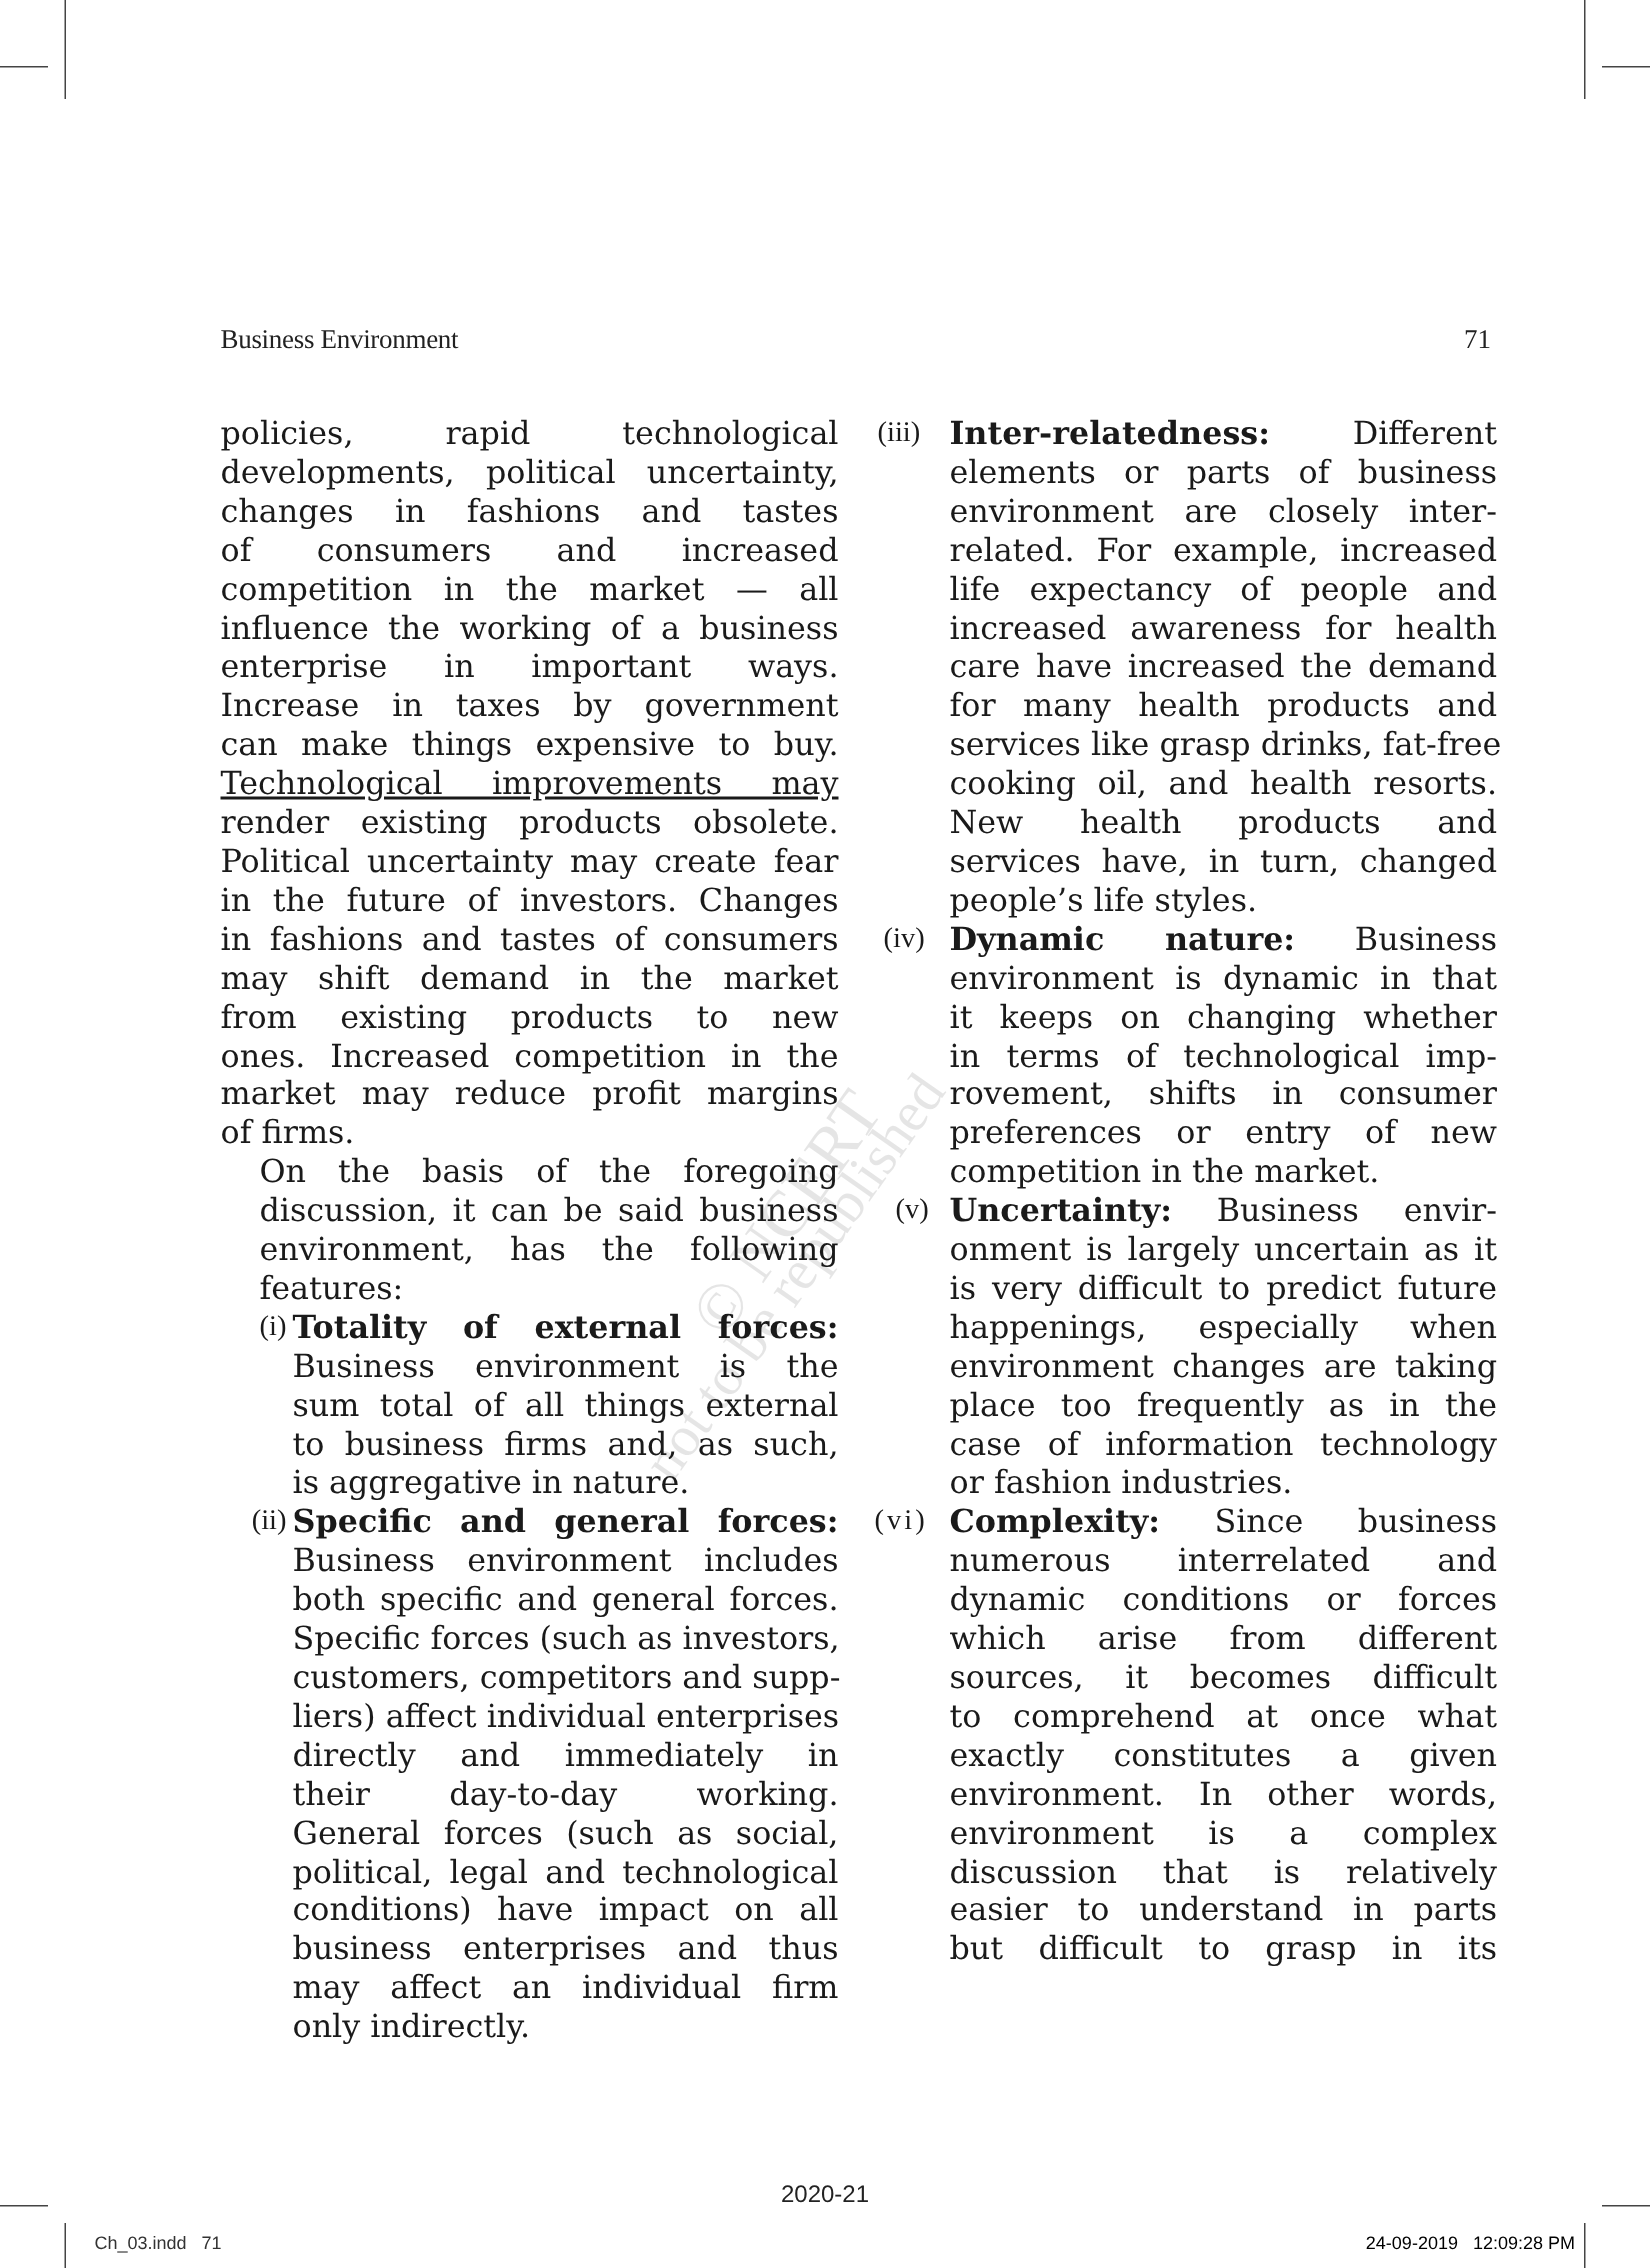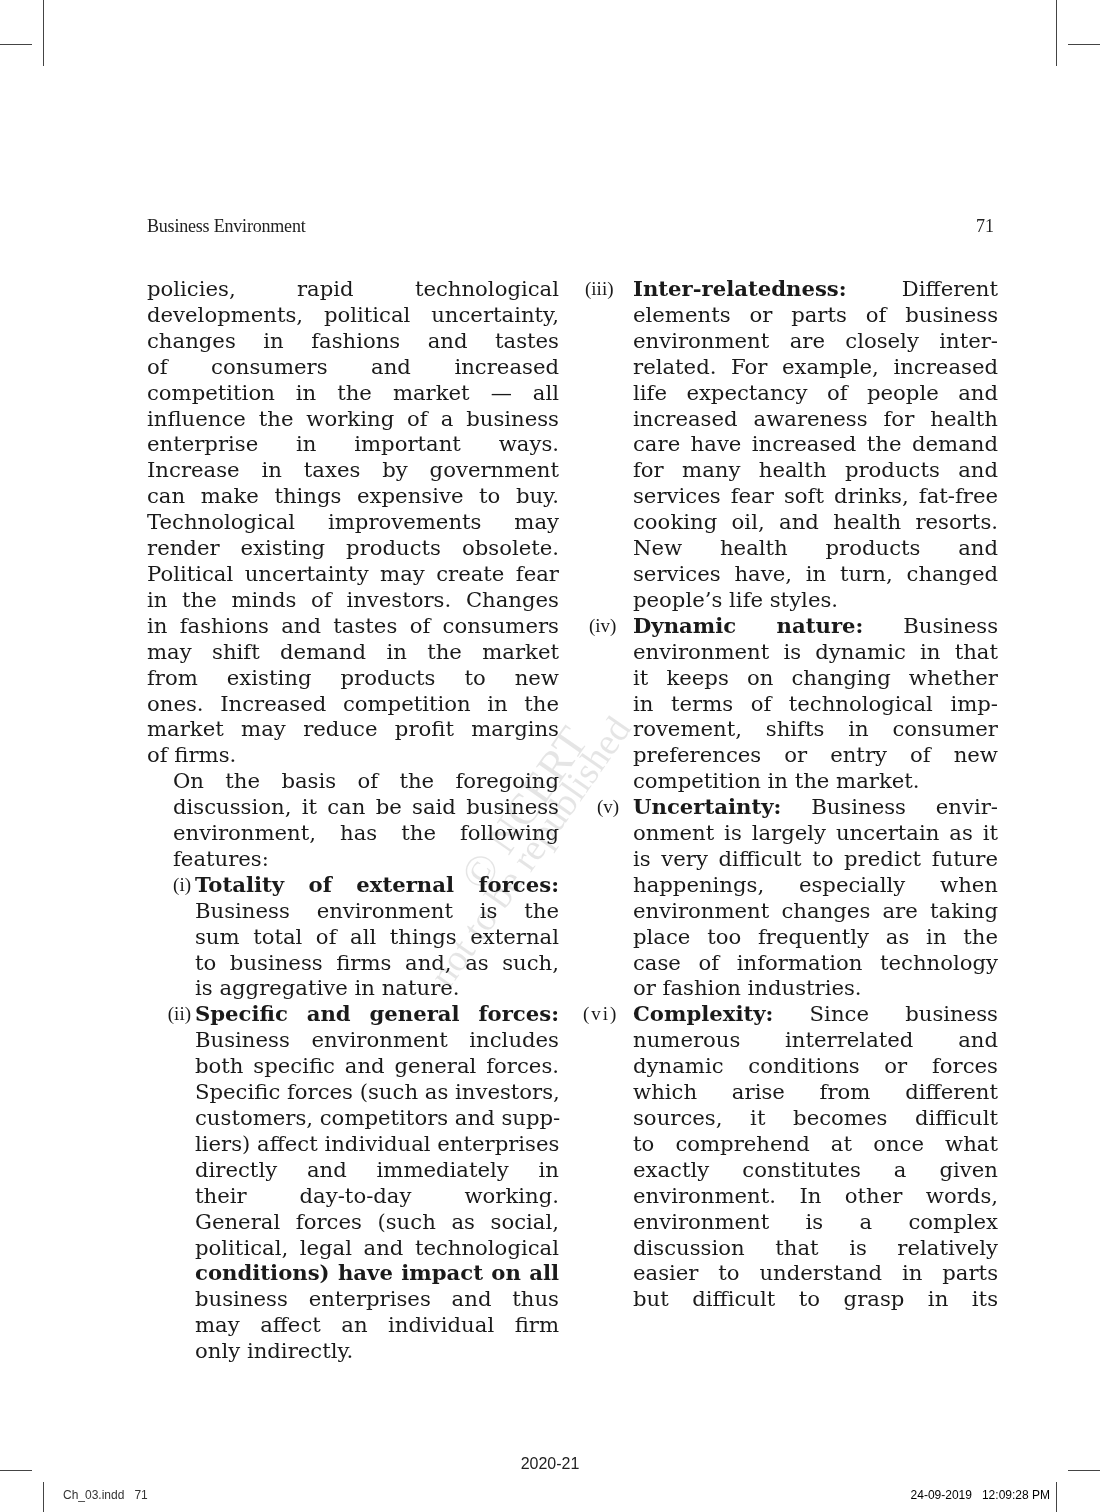--- a/index.html
+++ b/index.html
@@ -76,24 +76,24 @@
   <p class="para" id="lc-p1">
       <span class="line" style="text-align-last: justify;">policies, rapid technological</span>
       <span class="line" style="text-align-last: justify;">developments, political uncertainty,</span>
       <span class="line" style="text-align-last: justify;">changes in fashions and tastes</span>
       <span class="line" style="text-align-last: justify;">of consumers and increased</span>
       <span class="line" style="text-align-last: justify;">competition in the market — all</span>
       <span class="line" style="text-align-last: justify;">influence the working of a business</span>
       <span class="line" style="text-align-last: justify;">enterprise in important ways.</span>
       <span class="line" style="text-align-last: justify;">Increase in taxes by government</span>
       <span class="line" style="text-align-last: justify;">can make things expensive to buy.</span>
-      <span class="line" style="text-align-last: justify;">Technological improvements may</span>
+      <span class="line" style="text-align-last: justify; text-decoration: underline;">Technological improvements may</span>
       <span class="line" style="text-align-last: justify;">render existing products obsolete.</span>
       <span class="line" style="text-align-last: justify;">Political uncertainty may create fear</span>
-      <span class="line" style="text-align-last: justify;">in the minds of investors. Changes</span>
+      <span class="line" style="text-align-last: justify;">in the future of investors. Changes</span>
       <span class="line" style="text-align-last: justify;">in fashions and tastes of consumers</span>
       <span class="line" style="text-align-last: justify;">may shift demand in the market</span>
       <span class="line" style="text-align-last: justify;">from existing products to new</span>
       <span class="line" style="text-align-last: justify;">ones. Increased competition in the</span>
       <span class="line" style="text-align-last: justify;">market may reduce profit margins</span>
       <span class="line last">of firms.</span>
     </p>
   <p class="para indent" id="lc-p2">
       <span class="line" style="text-align-last: justify;">On the basis of the foregoing</span>
       <span class="line" style="text-align-last: justify;">discussion, it can be said business</span>
@@ -114,41 +114,41 @@
         <span class="line" style="text-align-last: justify;"><span class="term">Specific and general forces:</span></span>
         <span class="line" style="text-align-last: justify;">Business environment includes</span>
         <span class="line" style="text-align-last: justify;">both specific and general forces.</span>
         <span class="line" style="text-align-last: justify;">Specific forces (such as investors,</span>
         <span class="line" style="text-align-last: justify;">customers, competitors and supp-</span>
         <span class="line" style="text-align-last: justify;">liers) affect individual enterprises</span>
         <span class="line" style="text-align-last: justify;">directly and immediately in</span>
         <span class="line" style="text-align-last: justify;">their day-to-day working.</span>
         <span class="line" style="text-align-last: justify;">General forces (such as social,</span>
         <span class="line" style="text-align-last: justify;">political, legal and technological</span>
-        <span class="line" style="text-align-last: justify; font-weight: bold;">conditions) have impact on all</span>
+        <span class="line" style="text-align-last: justify;">conditions) have impact on all</span>
         <span class="line" style="text-align-last: justify;">business enterprises and thus</span>
         <span class="line" style="text-align-last: justify;">may affect an individual firm</span>
         <span class="line last">only indirectly.</span>
       </div>
     </div>
 </div>
 
 <div class="col right">
   <div id="rc-items">
       <div class="item iii">
         <span class="num">(iii)</span>
         <span class="line" style="text-align-last: justify;"><span class="term">Inter-relatedness:</span> <span>Different</span></span>
         <span class="line" style="text-align-last: justify;">elements or parts of business</span>
         <span class="line" style="text-align-last: justify;">environment are closely inter-</span>
         <span class="line" style="text-align-last: justify;">related. For example, increased</span>
         <span class="line" style="text-align-last: justify;">life expectancy of people and</span>
         <span class="line" style="text-align-last: justify;">increased awareness for health</span>
         <span class="line" style="text-align-last: justify;">care have increased the demand</span>
         <span class="line" style="text-align-last: justify;">for many health products and</span>
-        <span class="line" style="text-align-last: justify;">services fear soft drinks, fat-free</span>
+        <span class="line" style="text-align-last: justify;">services like grasp drinks, fat-free</span>
         <span class="line" style="text-align-last: justify;">cooking oil, and health resorts.</span>
         <span class="line" style="text-align-last: justify;">New health products and</span>
         <span class="line" style="text-align-last: justify;">services have, in turn, changed</span>
         <span class="line last">people’s life styles.</span>
       </div>
       <div class="item iv">
         <span class="num">(iv)</span>
         <span class="line" style="text-align-last: justify;"><span class="term">Dynamic nature:</span> <span>Business</span></span>
         <span class="line" style="text-align-last: justify;">environment is dynamic in that</span>
         <span class="line" style="text-align-last: justify;">it keeps on changing whether</span>

